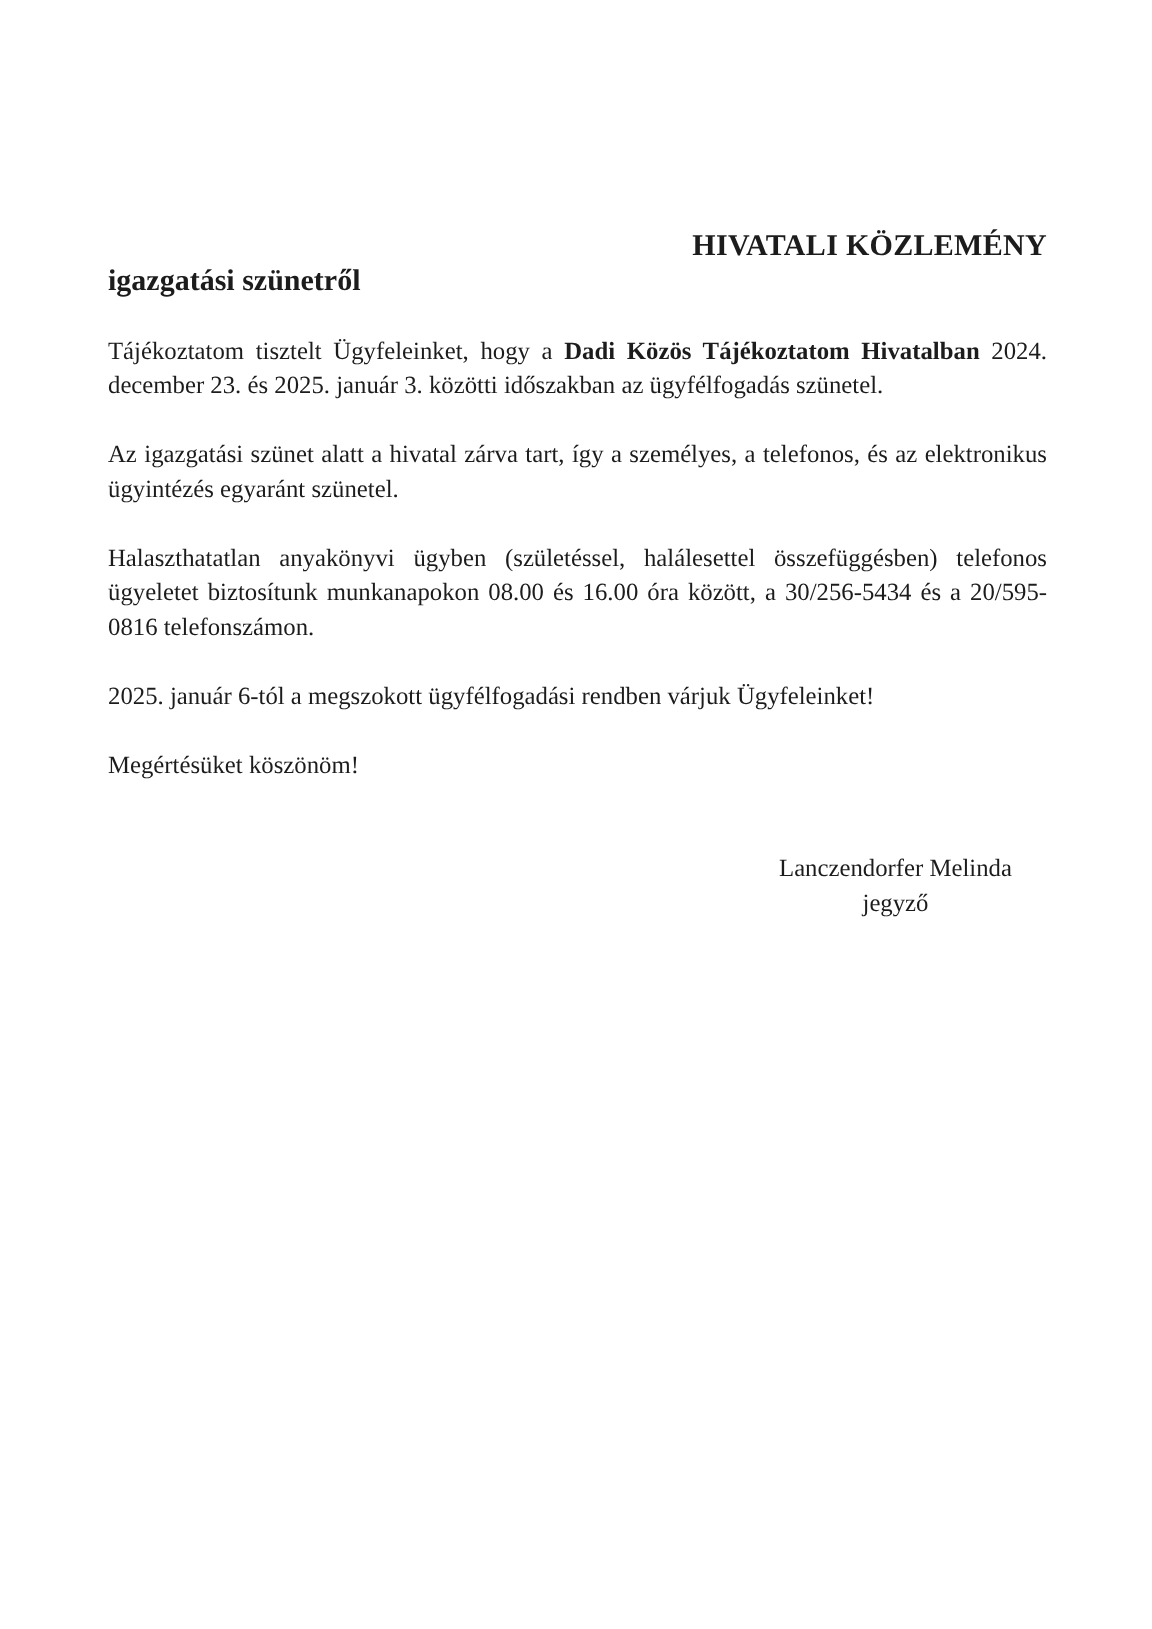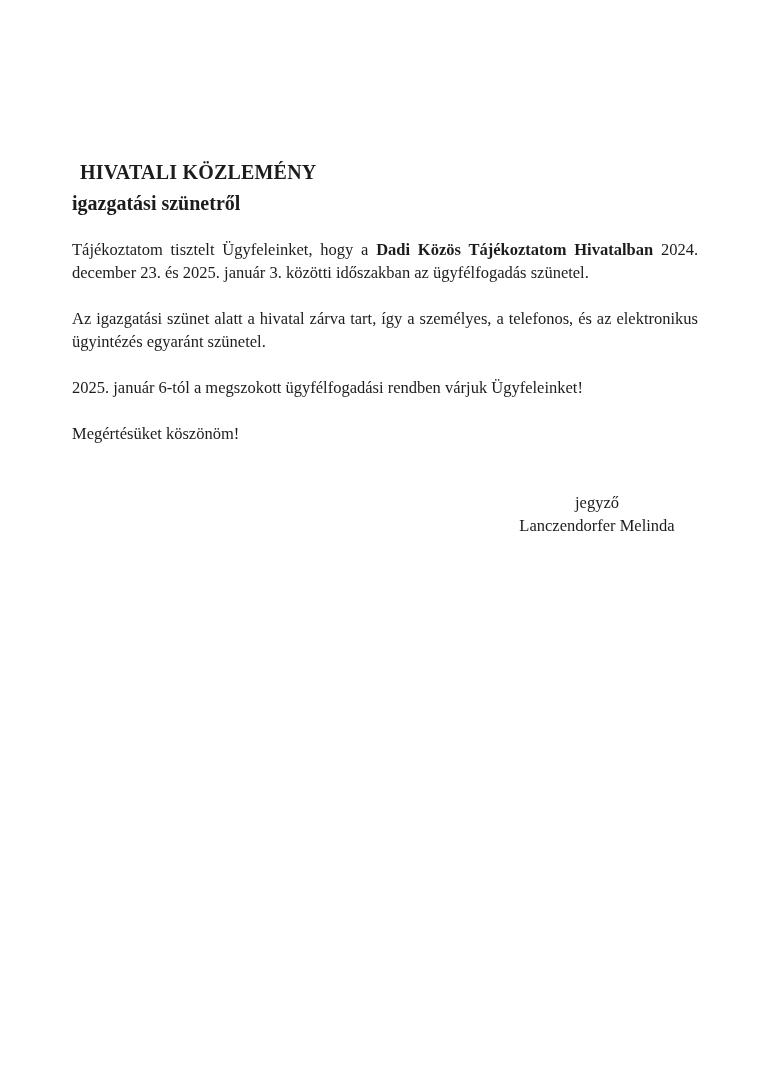--- a/index.html
+++ b/index.html
@@ -15,22 +15,22 @@
     margin: 0 auto;
     background: #ffffff;
     overflow: hidden;
     font-family: "Liberation Serif", "DejaVu Serif", serif;
     color: #1c1c1c;
   }
   .content {
     padding: 153px 70px 0 72px;
   }
   .doc-title {
-    margin: 8px;
-    text-align: left;
+    margin: 0;
+    text-align: right;
     font-size: 20px;
     line-height: 23px;
     font-weight: bold;
     letter-spacing: 0.2px;
   }
   .doc-subtitle {
     margin: 0;
     text-align: left;
     font-size: 20px;
     line-height: 23px;
@@ -64,24 +64,25 @@
   <div class="content">
 
     <h1 class="doc-title">HIVATALI KÖZLEMÉNY</h1>
 
     <h2 class="doc-subtitle">igazgatási szünetről</h2>
 
     <p class="body-text"><span>Tájékoztatom tisztelt Ügyfeleinket, hogy a </span><span class="bold">Dadi Közös Tájékoztatom Hivatalban</span><span> 2024. december 23. és 2025. január 3. közötti időszakban az ügyfélfogadás szünetel.</span></p>
 
     <p class="body-text">Az igazgatási szünet alatt a hivatal zárva tart, így a személyes, a telefonos, és az elektronikus ügyintézés egyaránt szünetel.</p>
 
+    <p class="body-text">Halaszthatatlan anyakönyvi ügyben (születéssel, halálesettel összefüggésben) telefonos ügyeletet biztosítunk munkanapokon 08.00 és 16.00 óra között, a 30/256-5434 és a 20/595-0816 telefonszámon.</p>
 
     <p class="body-text">2025. január 6-tól a megszokott ügyfélfogadási rendben várjuk Ügyfeleinket!</p>
 
     <p class="body-text">Megértésüket köszönöm!</p>
 
     <div class="signature-block">
+      <p class="sig-line">Lanczendorfer Melinda</p>
       <p class="sig-line">jegyző</p>
-      <p class="sig-line">Lanczendorfer Melinda</p>
     </div>
 
   </div>
 </div>
 
 </body></html>

